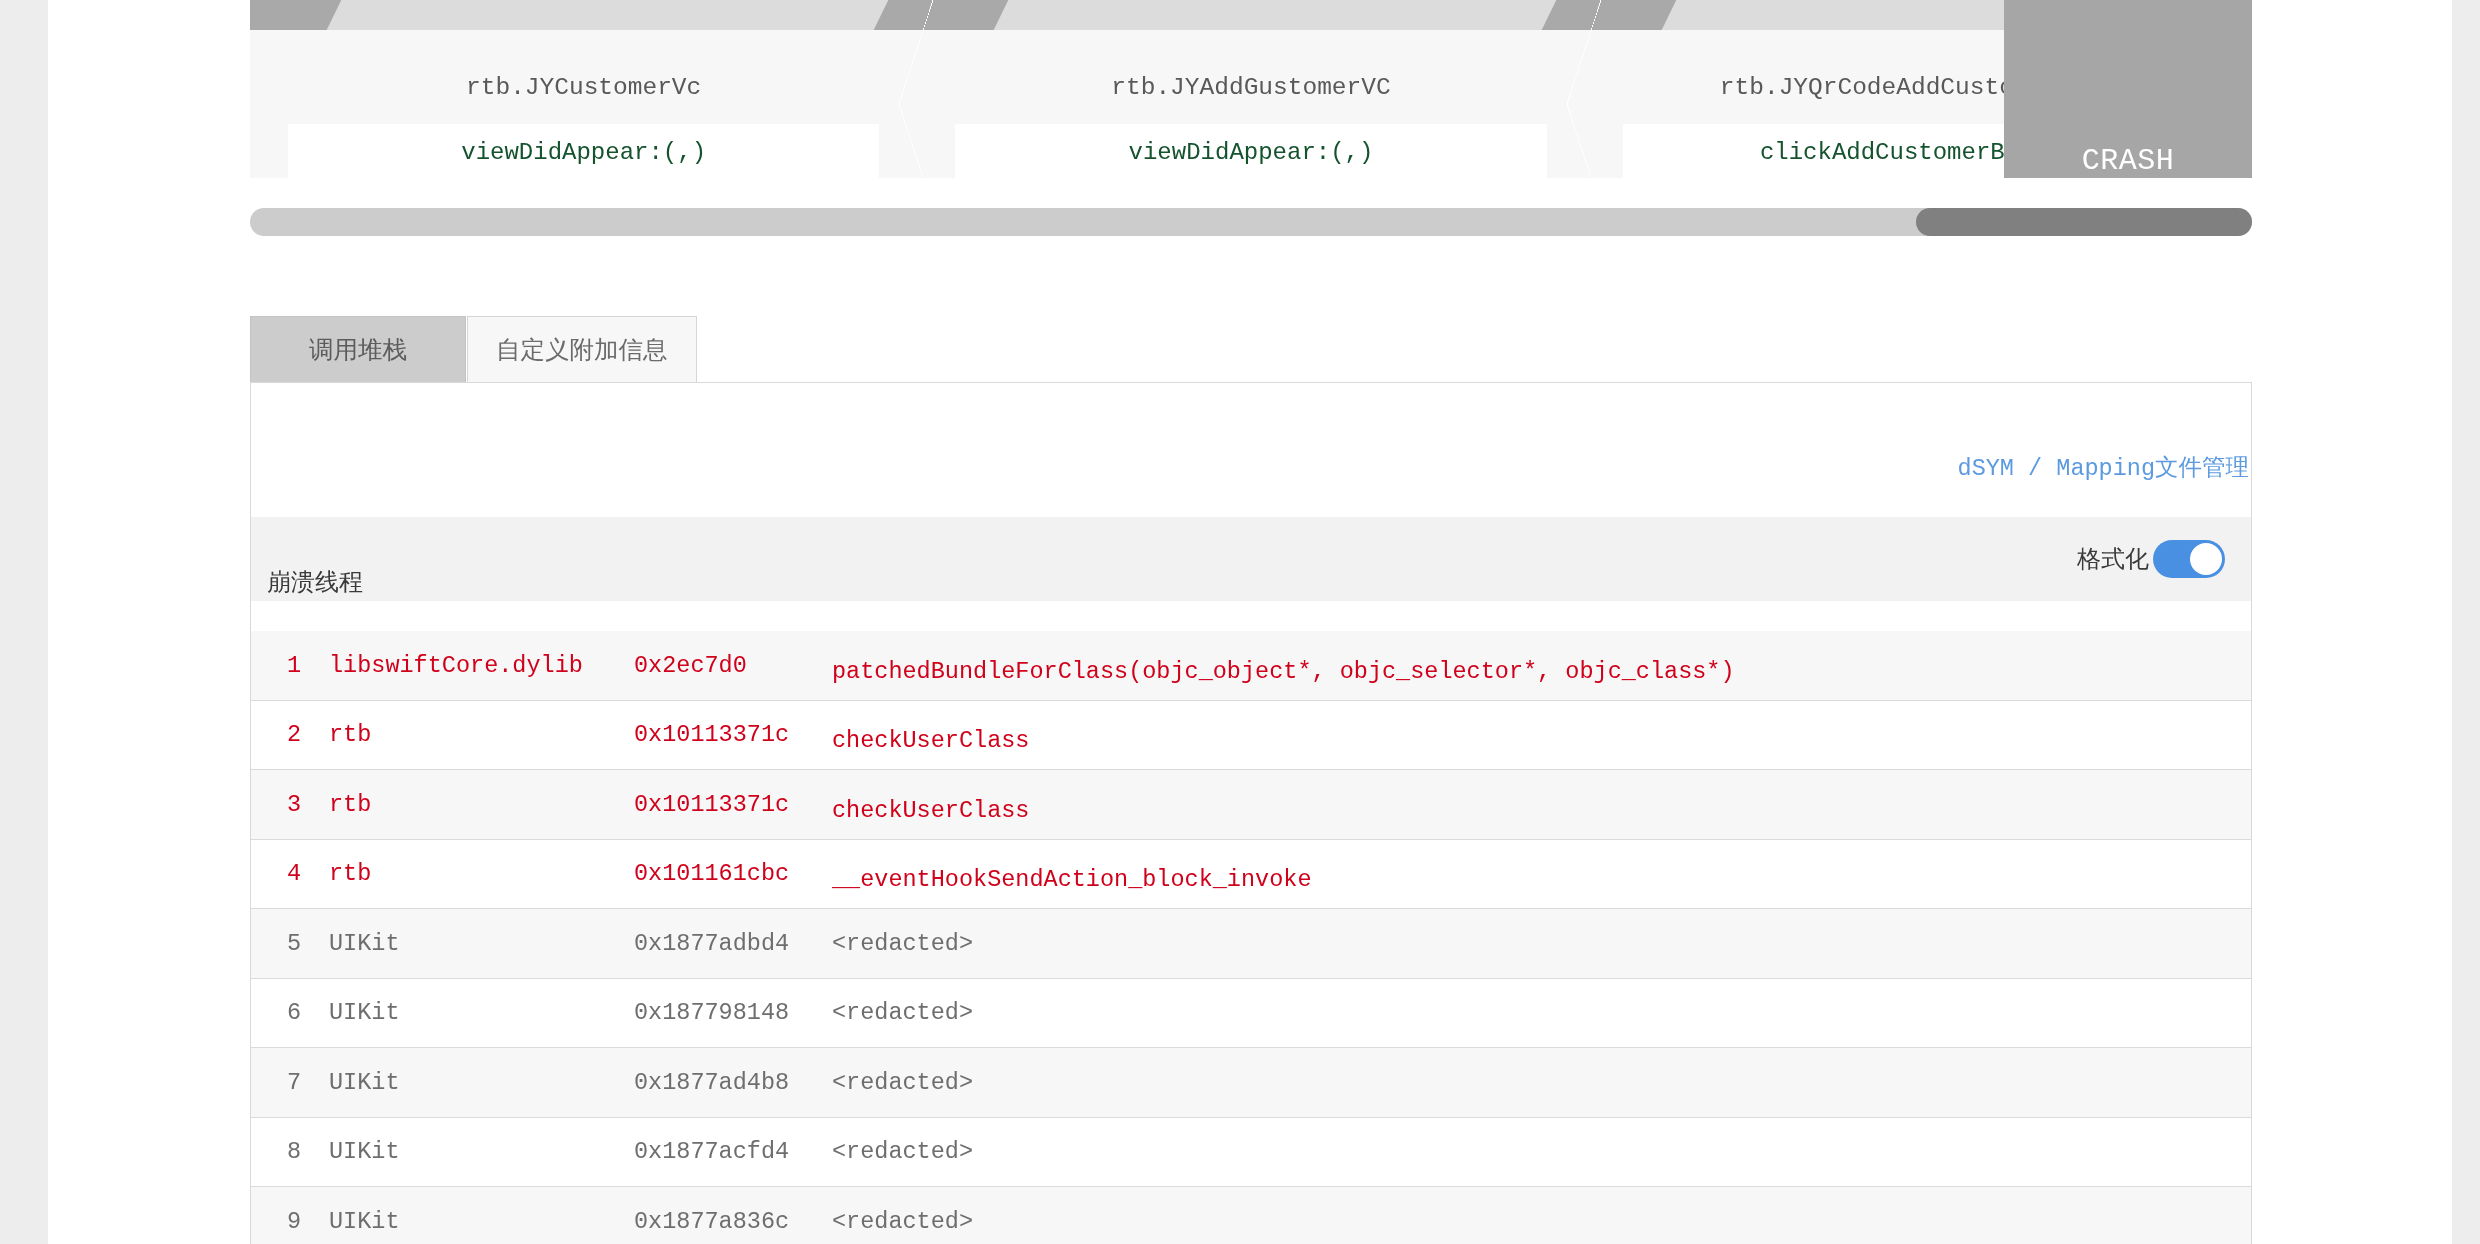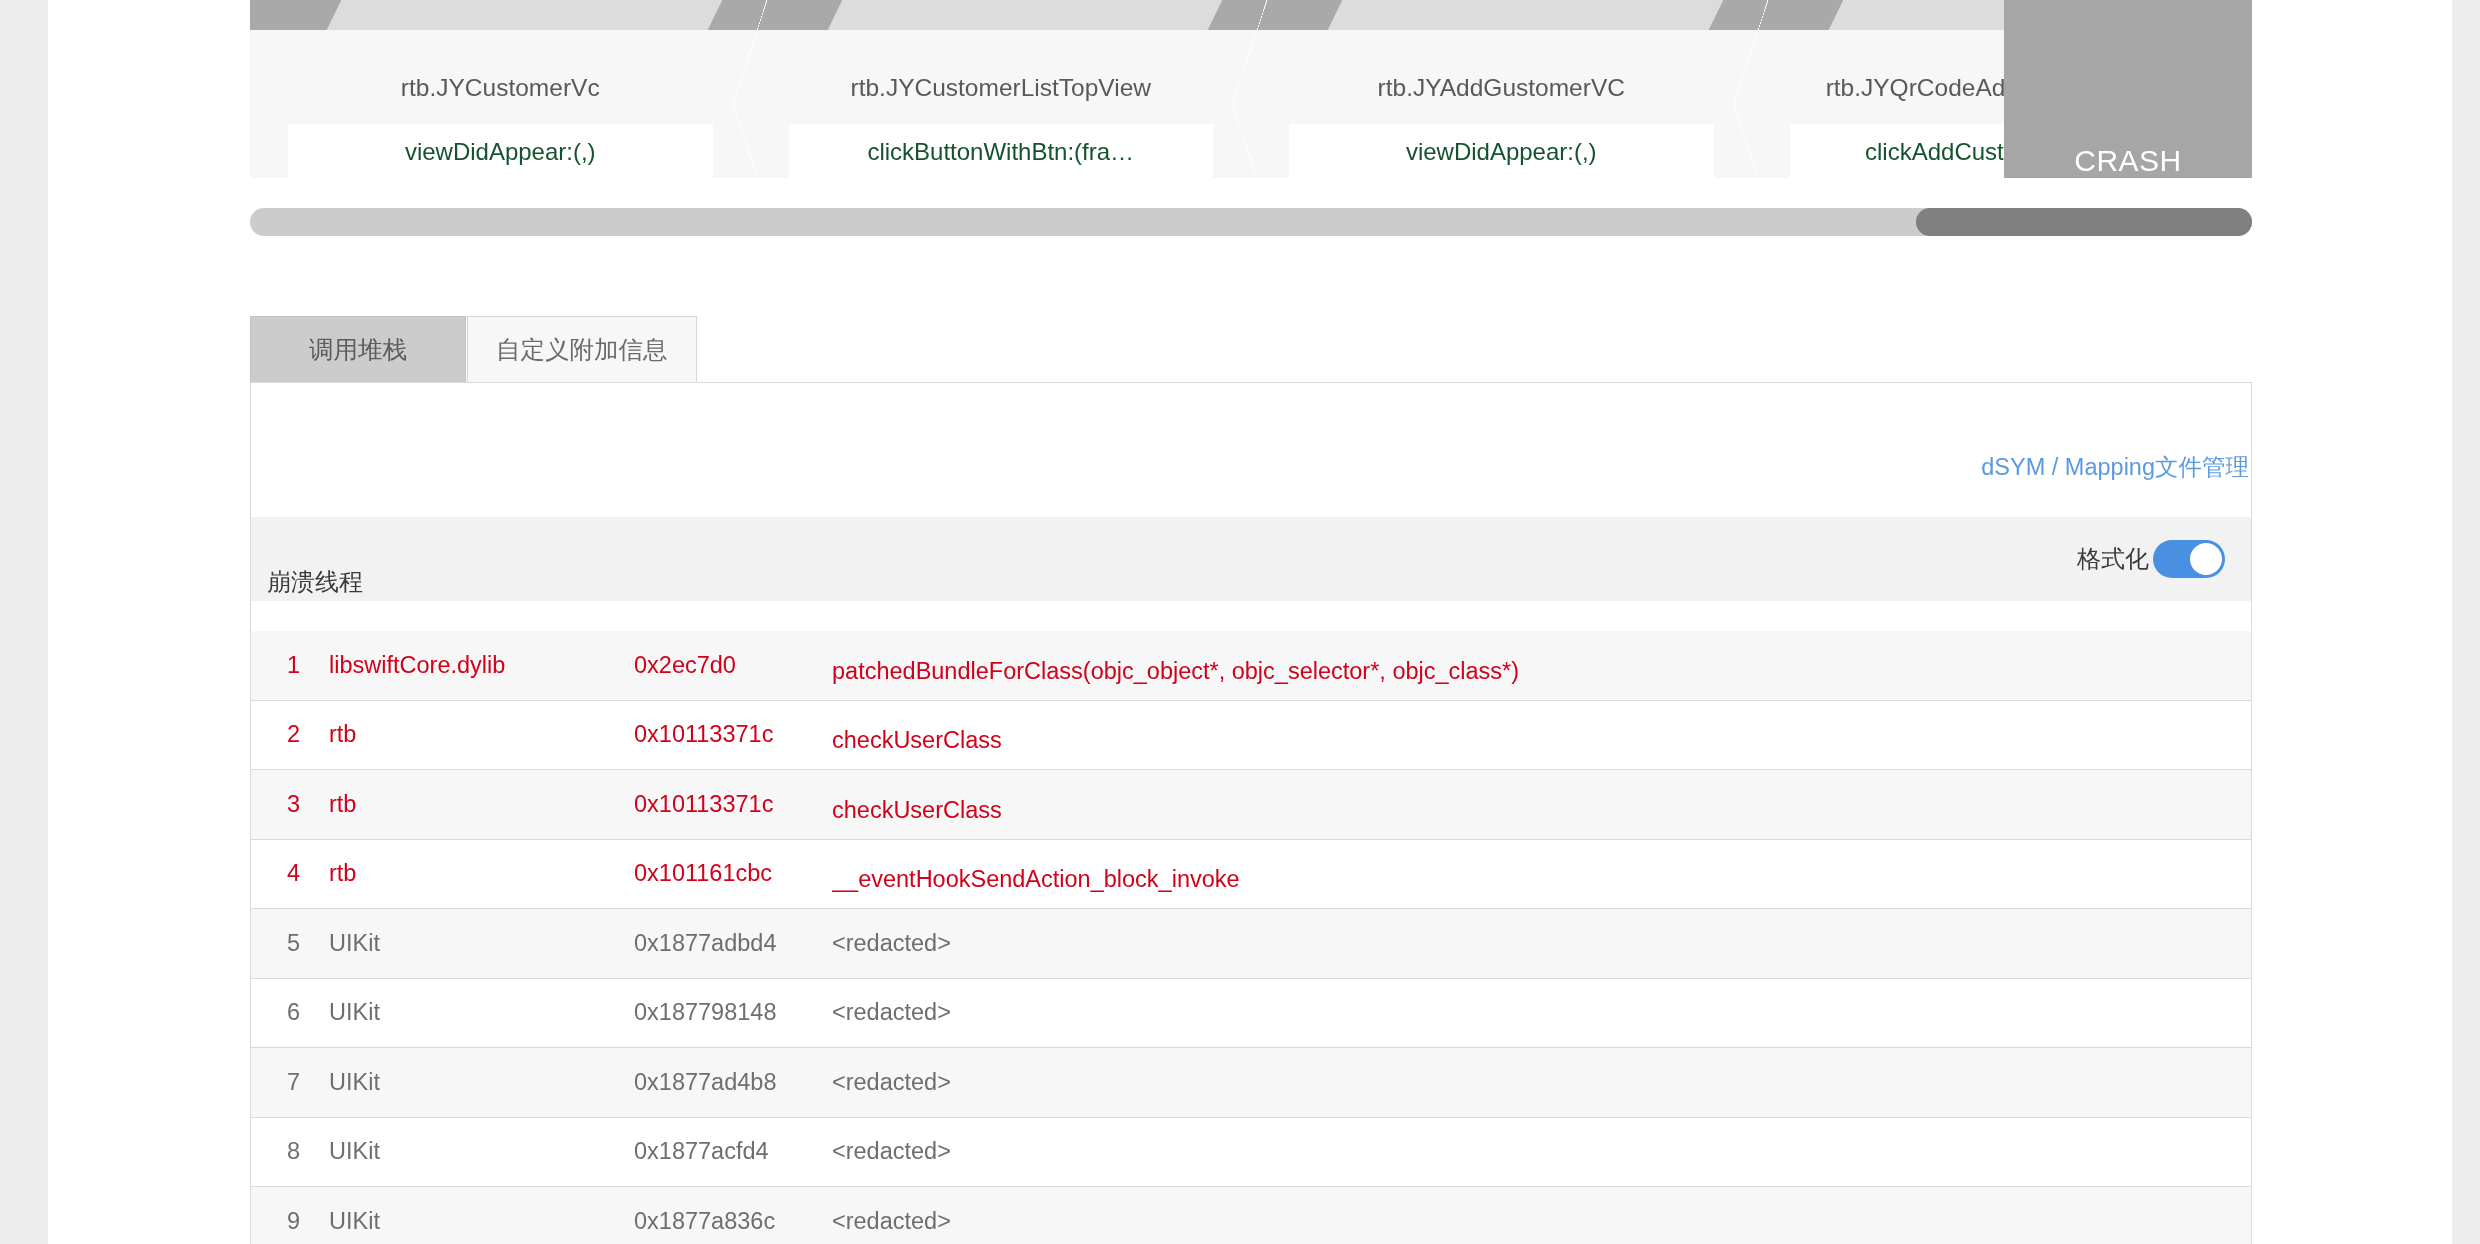--- a/index.html
+++ b/index.html
@@ -6,20 +6,21 @@
   html, body {
     width: 2480px; height: 1244px;
     background: #ededed;
     font-family: "Liberation Sans", sans-serif;
     overflow: hidden;
   }
   #page {
     position: relative;
     width: 2480px; height: 1244px;
     background: #ededed;
+    font-family: Liberation Mono, monospace;
   }
   
   .page-canvas {
     position: absolute;
     left: 48px; top: 0;
     width: 2404px; height: 1244px;
     background: #ffffff;
   }
 
   
@@ -240,25 +241,20 @@
 
   <div class="trail">
     <div class="trail-inner" id="trail-inner">
         <div class="step">
           <div class="darkcap"></div>
           <div class="step-title">rtb.JYCustomerVc</div>
           <div class="step-action">viewDidAppear:(,)</div>
         </div>
         <div class="step">
           <div class="darkcap"></div>
-          <div class="step-title">rtb.JYCustomerListTopView</div>
-          <div class="step-action">clickButtonWithBtn:(fra…</div>
-        </div>
-        <div class="step">
-          <div class="darkcap"></div>
           <div class="step-title">rtb.JYAddGustomerVC</div>
           <div class="step-action">viewDidAppear:(,)</div>
         </div>
         <div class="step">
           <div class="darkcap"></div>
           <div class="step-title">rtb.JYQrCodeAddCustomerView</div>
           <div class="step-action">clickAddCustomerButto…</div>
         </div>
       </div>
     <div class="crash-block">

